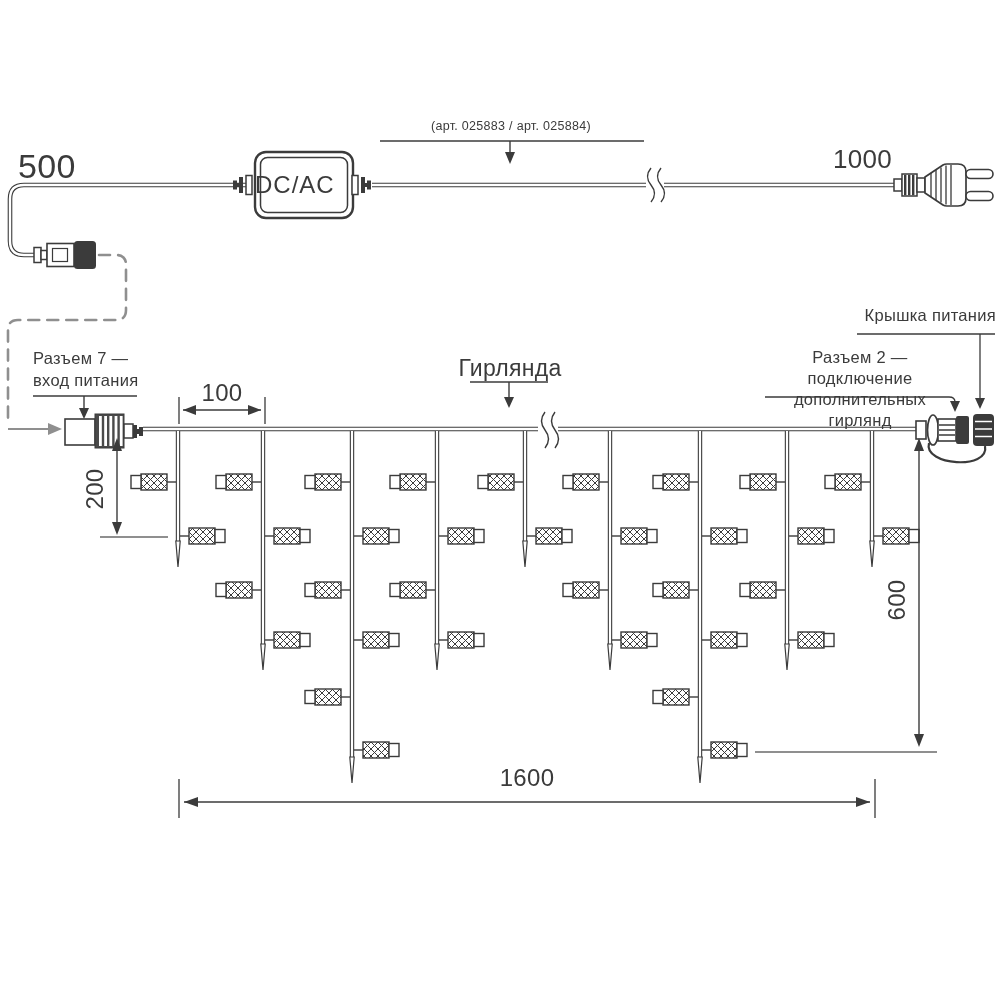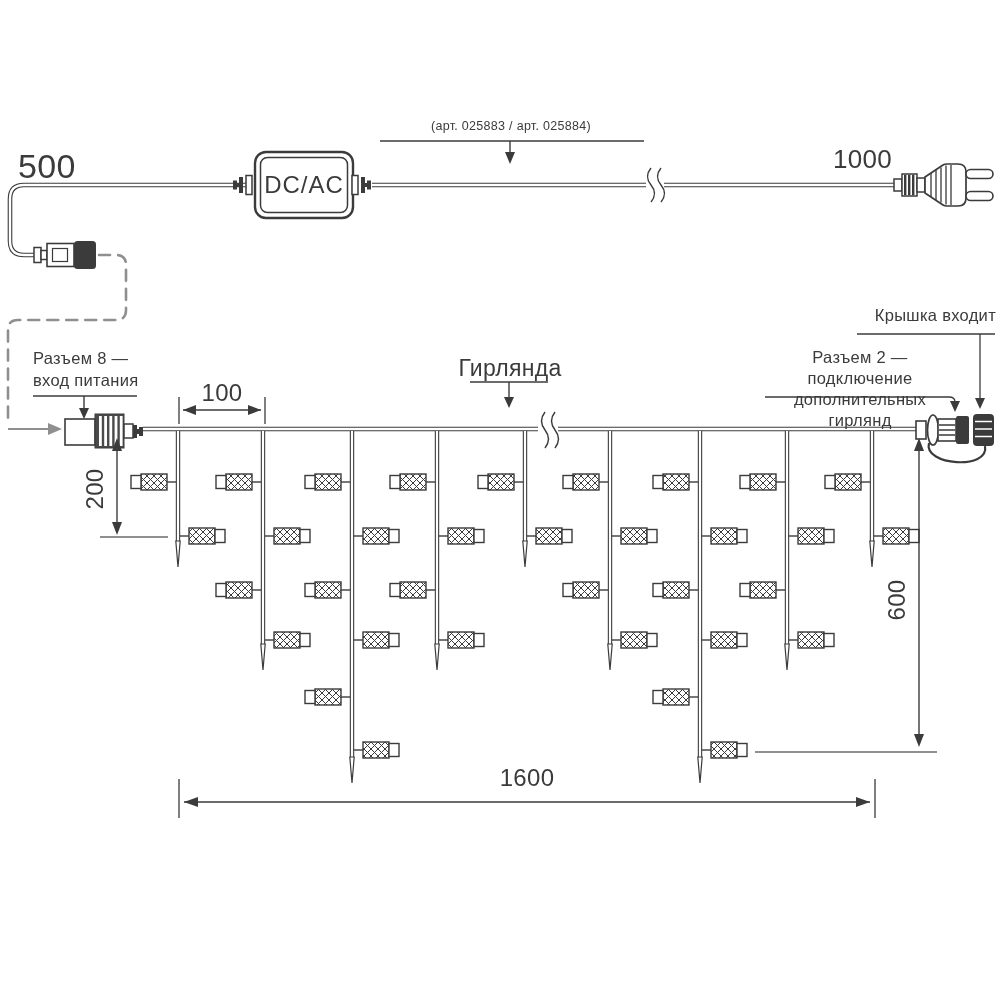--- a/index.html
+++ b/index.html
@@ -402,31 +402,31 @@
     <polygon class="head" points="198,797 198,807 184,802"></polygon>
     <polygon class="head" points="856,797 856,807 870,802"></polygon>
   </g>
 </svg>
 
 <div class="lbl dim" style="left:18px;top:147px;font-size:34px;">500</div>
 <div class="lbl dim" style="left:833px;top:144px;font-size:26px;">1000</div>
 
 <div class="lbl center" style="left:370px;top:119px;width:282px;font-size:12.5px;">(арт. 025883 / арт. 025884)</div>
 
-<div class="lbl" style="left:255px;top:171px;width:98px;text-align:center;font-size:24px;letter-spacing:1px;">DC/AC</div>
-
-
-<div class="lbl" style="left:33px;top:347px;font-size:16.5px;line-height:22px;">Разъем 8 —
+<div class="lbl" style="left:255px;top:171px;width:98px;font-size:24px;letter-spacing:1px;">DC/AC</div>
+
+
+<div class="lbl" style="left:33px;top:347px;font-size:16.5px;line-height:22px;">Разъем 7 —
 вход питания</div>
 
 <div class="lbl center" style="left:454px;top:355px;width:112px;font-size:23px;">Гирлянда</div>
 
 <div class="lbl center" style="left:760px;top:347px;width:200px;font-size:16.5px;line-height:21px;">Разъем 2 — подключение
 дополнительных гирлянд</div>
 
-<div class="lbl" style="left:856px;top:306px;width:140px;text-align:right;font-size:16.5px;">Крышка входит</div>
+<div class="lbl" style="left:856px;top:306px;width:140px;text-align:right;font-size:16.5px;">Крышка питания</div>
 
 <div class="lbl dim center" style="left:181px;top:379px;width:82px;">100</div>
 <div class="lbl dim rot" style="left:95px;top:489px;">200</div>
 <div class="lbl dim rot" style="left:897px;top:600px;">600</div>
 <div class="lbl dim center" style="left:462px;top:764px;width:130px;">1600</div>
 
 </div>
 
 </body></html>

